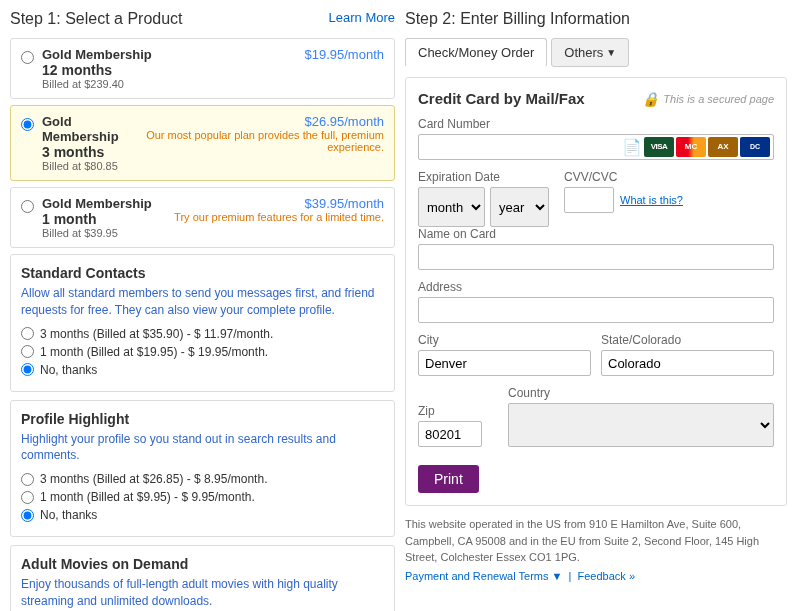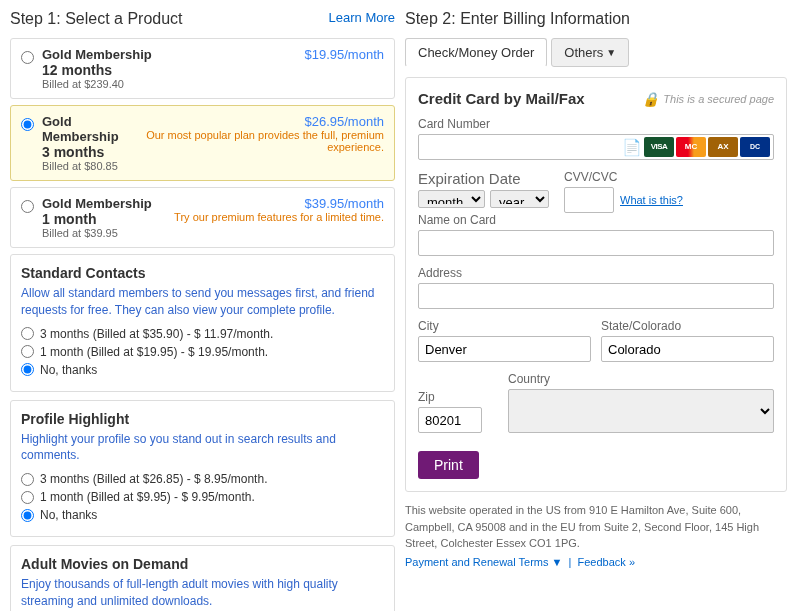--- a/index.html
+++ b/index.html
@@ -41,38 +41,38 @@
     .card-number-wrap input { padding-right: 90px; }
     .card-icons { position: absolute; right: 4px; top: 3px; display: flex; gap: 2px; align-items: center; }
     .card-doc { font-size: 16px; color: #aaa; }
     .cc-badge { display: inline-block; width: 30px; height: 20px; border-radius: 2px; font-size: 8px; font-weight: bold; text-align: center; line-height: 20px; color: white; }
     .cc-visa { background: #14532d; letter-spacing: -0.5px; }
     .cc-mc { background: linear-gradient(to right, #eb001b 40%, #f79e1b 60%); }
     .cc-gray { background: #a16207; }
     .cc-blue { background: #003087; font-size: 7px; }
     .exp-cvv-row { display: flex; gap: 15px; }
     .exp-group { display: flex; gap: 5px; align-items: center; }
-    .exp-group select { border: 1px solid #bbb; border-radius: 2px; padding: 3px 4px; font-size: 13px; height: 18px; }
+    .exp-group select { border: 1px solid #bbb; border-radius: 2px; padding: 3px 4px; font-size: 13px; height: 40px; }
     .cvv-group { display: flex; flex-direction: column; }
     .cvv-group .cvv-row { display: flex; gap: 6px; align-items: center; }
     .cvv-group input { width: 50px; border: 1px solid #bbb; border-radius: 2px; padding: 4px 6px; font-size: 13px; height: 26px; }
     .what-is { font-size: 11px; color: #0066cc; cursor: pointer; }
     .address-row { display: flex; gap: 10px; }
     .address-row .form-row { flex: 1; }
     .zip-country-row { display: flex; gap: 10px; align-items: flex-end; }
     .zip-group { width: 80px; }
     .zip-group input { width: 80px; }
     .country-group { flex: 1; }
     .country-group select { width: 100%; border: 1px solid #bbb; border-radius: 2px; padding: 21px 6px; font-size: 13px; height: 26px; }
     .print-btn { background: #701a75; border: none; color: white; padding: 6px 16px; border-radius: 3px; font-size: 14px; cursor: pointer; margin-top: 8px; }
     .footer-text { font-size: 11px; color: #666; margin-top: 10px; line-height: 1.5; }
     .footer-links { margin-top: 4px; font-size: 11px; color: #0066cc; }
     .footer-links a { color: #0066cc; text-decoration: none; }
     .dropdown-arrow { font-size: 10px; }
-    .exp-label { font-size: 15px; color: #666; margin-bottom: 3px; display: block; }
+    .exp-label { font-size: 12px; color: #666; margin-bottom: 3px; display: block; }
     .cvv-label { font-size: 12px; color: #666; margin-bottom: 3px; display: block; }
   </style>
 </head>
 <body>
 
 <div class="page">
 
   <div class="left">
     <h2>
       <span>Step 1: Select a Product</span>

